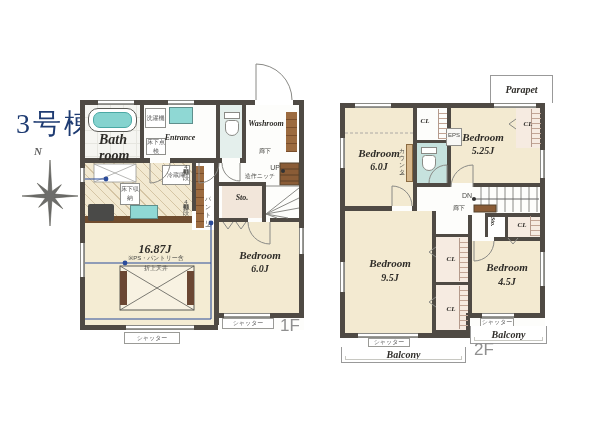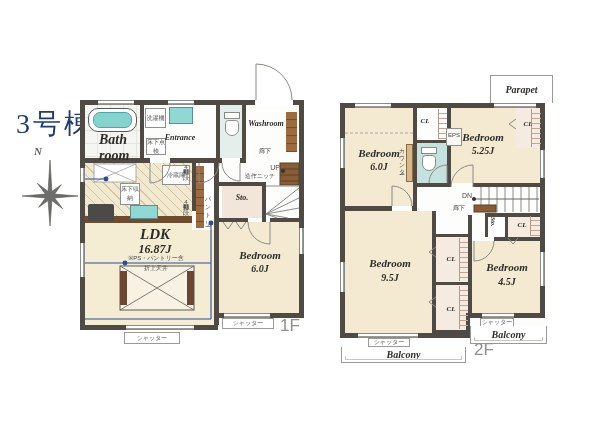--- a/index.html
+++ b/index.html
@@ -252,21 +252,20 @@
   <div class="rn" style="left:99px;top:132px;width:26px;font-size:14px;">Bath room</div>
   <div class="rn" style="left:150px;top:133px;width:60px;font-size:8px;">Entrance</div>
   <div class="rn" style="left:241px;top:119px;width:50px;font-size:8px;">Washroom</div>
   <div class="jp" style="left:252px;top:148px;width:26px;font-size:6px;">廊下</div>
   <div class="jp" style="left:266px;top:164px;width:18px;font-size:7px;">UP</div>
   <div class="jp" style="left:242px;top:173px;width:36px;font-size:6px;">造作ニッチ</div>
   <div class="rn" style="left:222px;top:193px;width:40px;font-size:8px;">Sto.</div>
   <div class="vjp" style="left:203px;top:192px;height:38px;font-size:6px;">パントリー</div>
   <div class="vjp" style="left:181px;top:164px;height:34px;font-size:6px;letter-spacing:0;">可動棚4段</div>
   <div class="vjp" style="left:181px;top:199px;height:34px;font-size:6px;letter-spacing:0;">可動棚4段</div>
-  <div class="rn" style="left:125px;top:226px;width:60px;font-size:15px;">LDK</div>
   <div class="rn" style="left:125px;top:243px;width:60px;font-size:12px;">16.87J</div>
   <div class="jp" style="left:118px;top:255px;width:76px;font-size:6px;">※PS・パントリー含</div>
   <div class="jp" style="left:136px;top:265px;width:40px;font-size:6px;">折上天井</div>
   <div class="rn" style="left:225px;top:249px;width:70px;font-size:11px;">Bedroom</div>
   <div class="rn" style="left:225px;top:263px;width:70px;font-size:10px;">6.0J</div>
   <div class="floor-tag" style="left:280px;top:316px;">1F</div>
 
   <div class="rn" style="left:344px;top:147px;width:70px;font-size:11px;">Bedroom</div>
   <div class="rn" style="left:344px;top:161px;width:70px;font-size:10px;">6.0J</div>
   <div class="vjp" style="left:397px;top:144px;height:34px;font-size:6px;letter-spacing:0;">カウンター</div>

